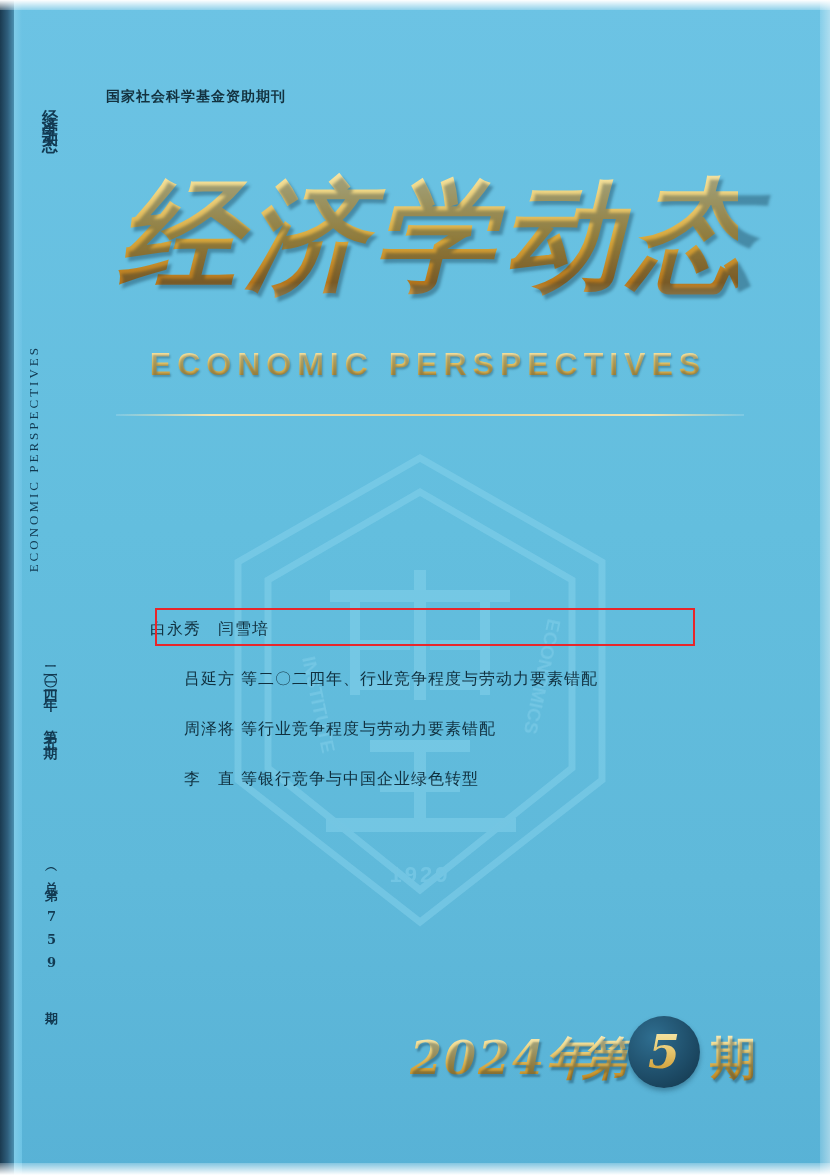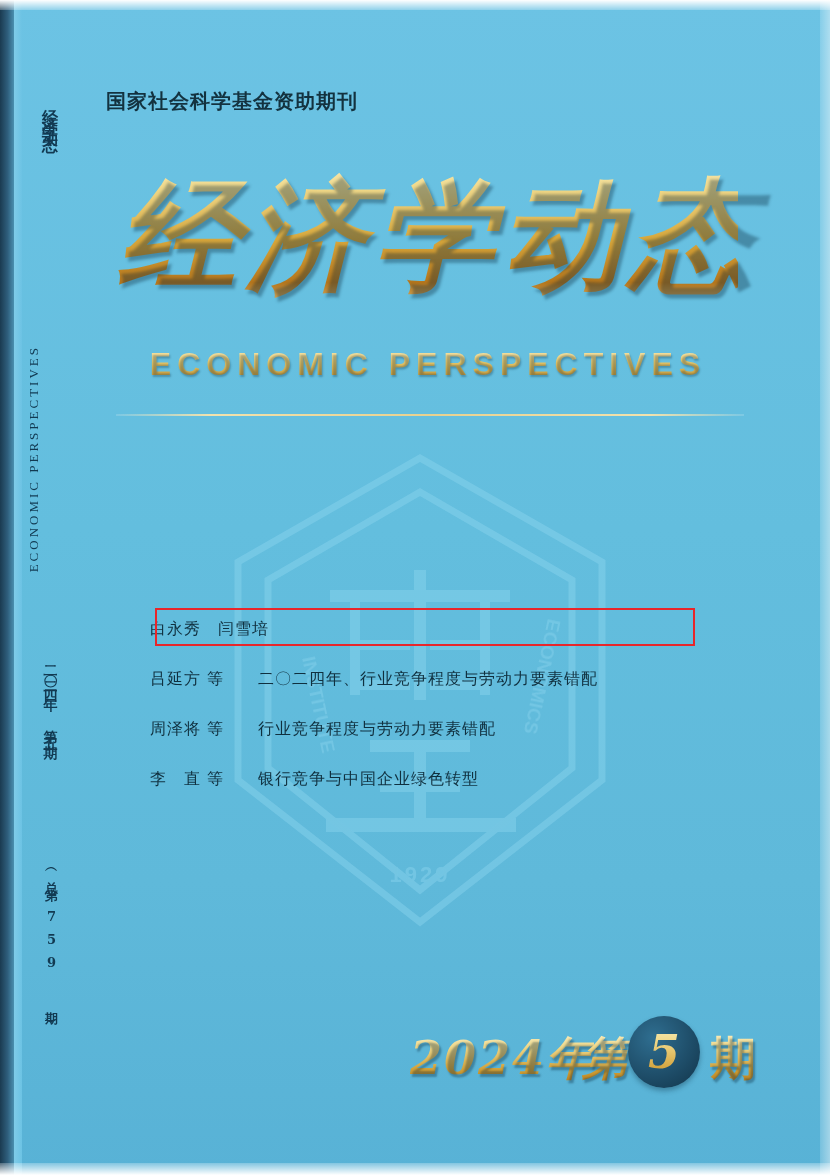--- a/index.html
+++ b/index.html
@@ -109,21 +109,21 @@
     font-weight: bold;
   }
 
   
   .sponsor {
     position: absolute;
     left: 106px;
     top: 88px;
     font-family: "DejaVu Serif", "Liberation Serif", serif;
     font-weight: bold;
-    font-size: 20px;
+    font-size: 14px;
     color: #13323f;
     letter-spacing: 1px;
   }
 
   
   .masthead {
     position: absolute;
     left: 118px;
     top: 150px;
     width: 620px;
@@ -196,20 +196,21 @@
     align-items: center;
     font-family: "DejaVu Serif", "Liberation Serif", serif;
     font-size: 16px;
     color: #10303f;
     white-space: nowrap;
   }
   .toc-authors {
     display: inline-block;
     min-width: 108px;
     letter-spacing: 1px;
+    text-align: right;
   }
   .toc-title {
     display: inline-block;
     letter-spacing: 1px;
   }
   .highlight-box {
     position: absolute;
     left: 155px;
     top: 608px;
     width: 540px;

